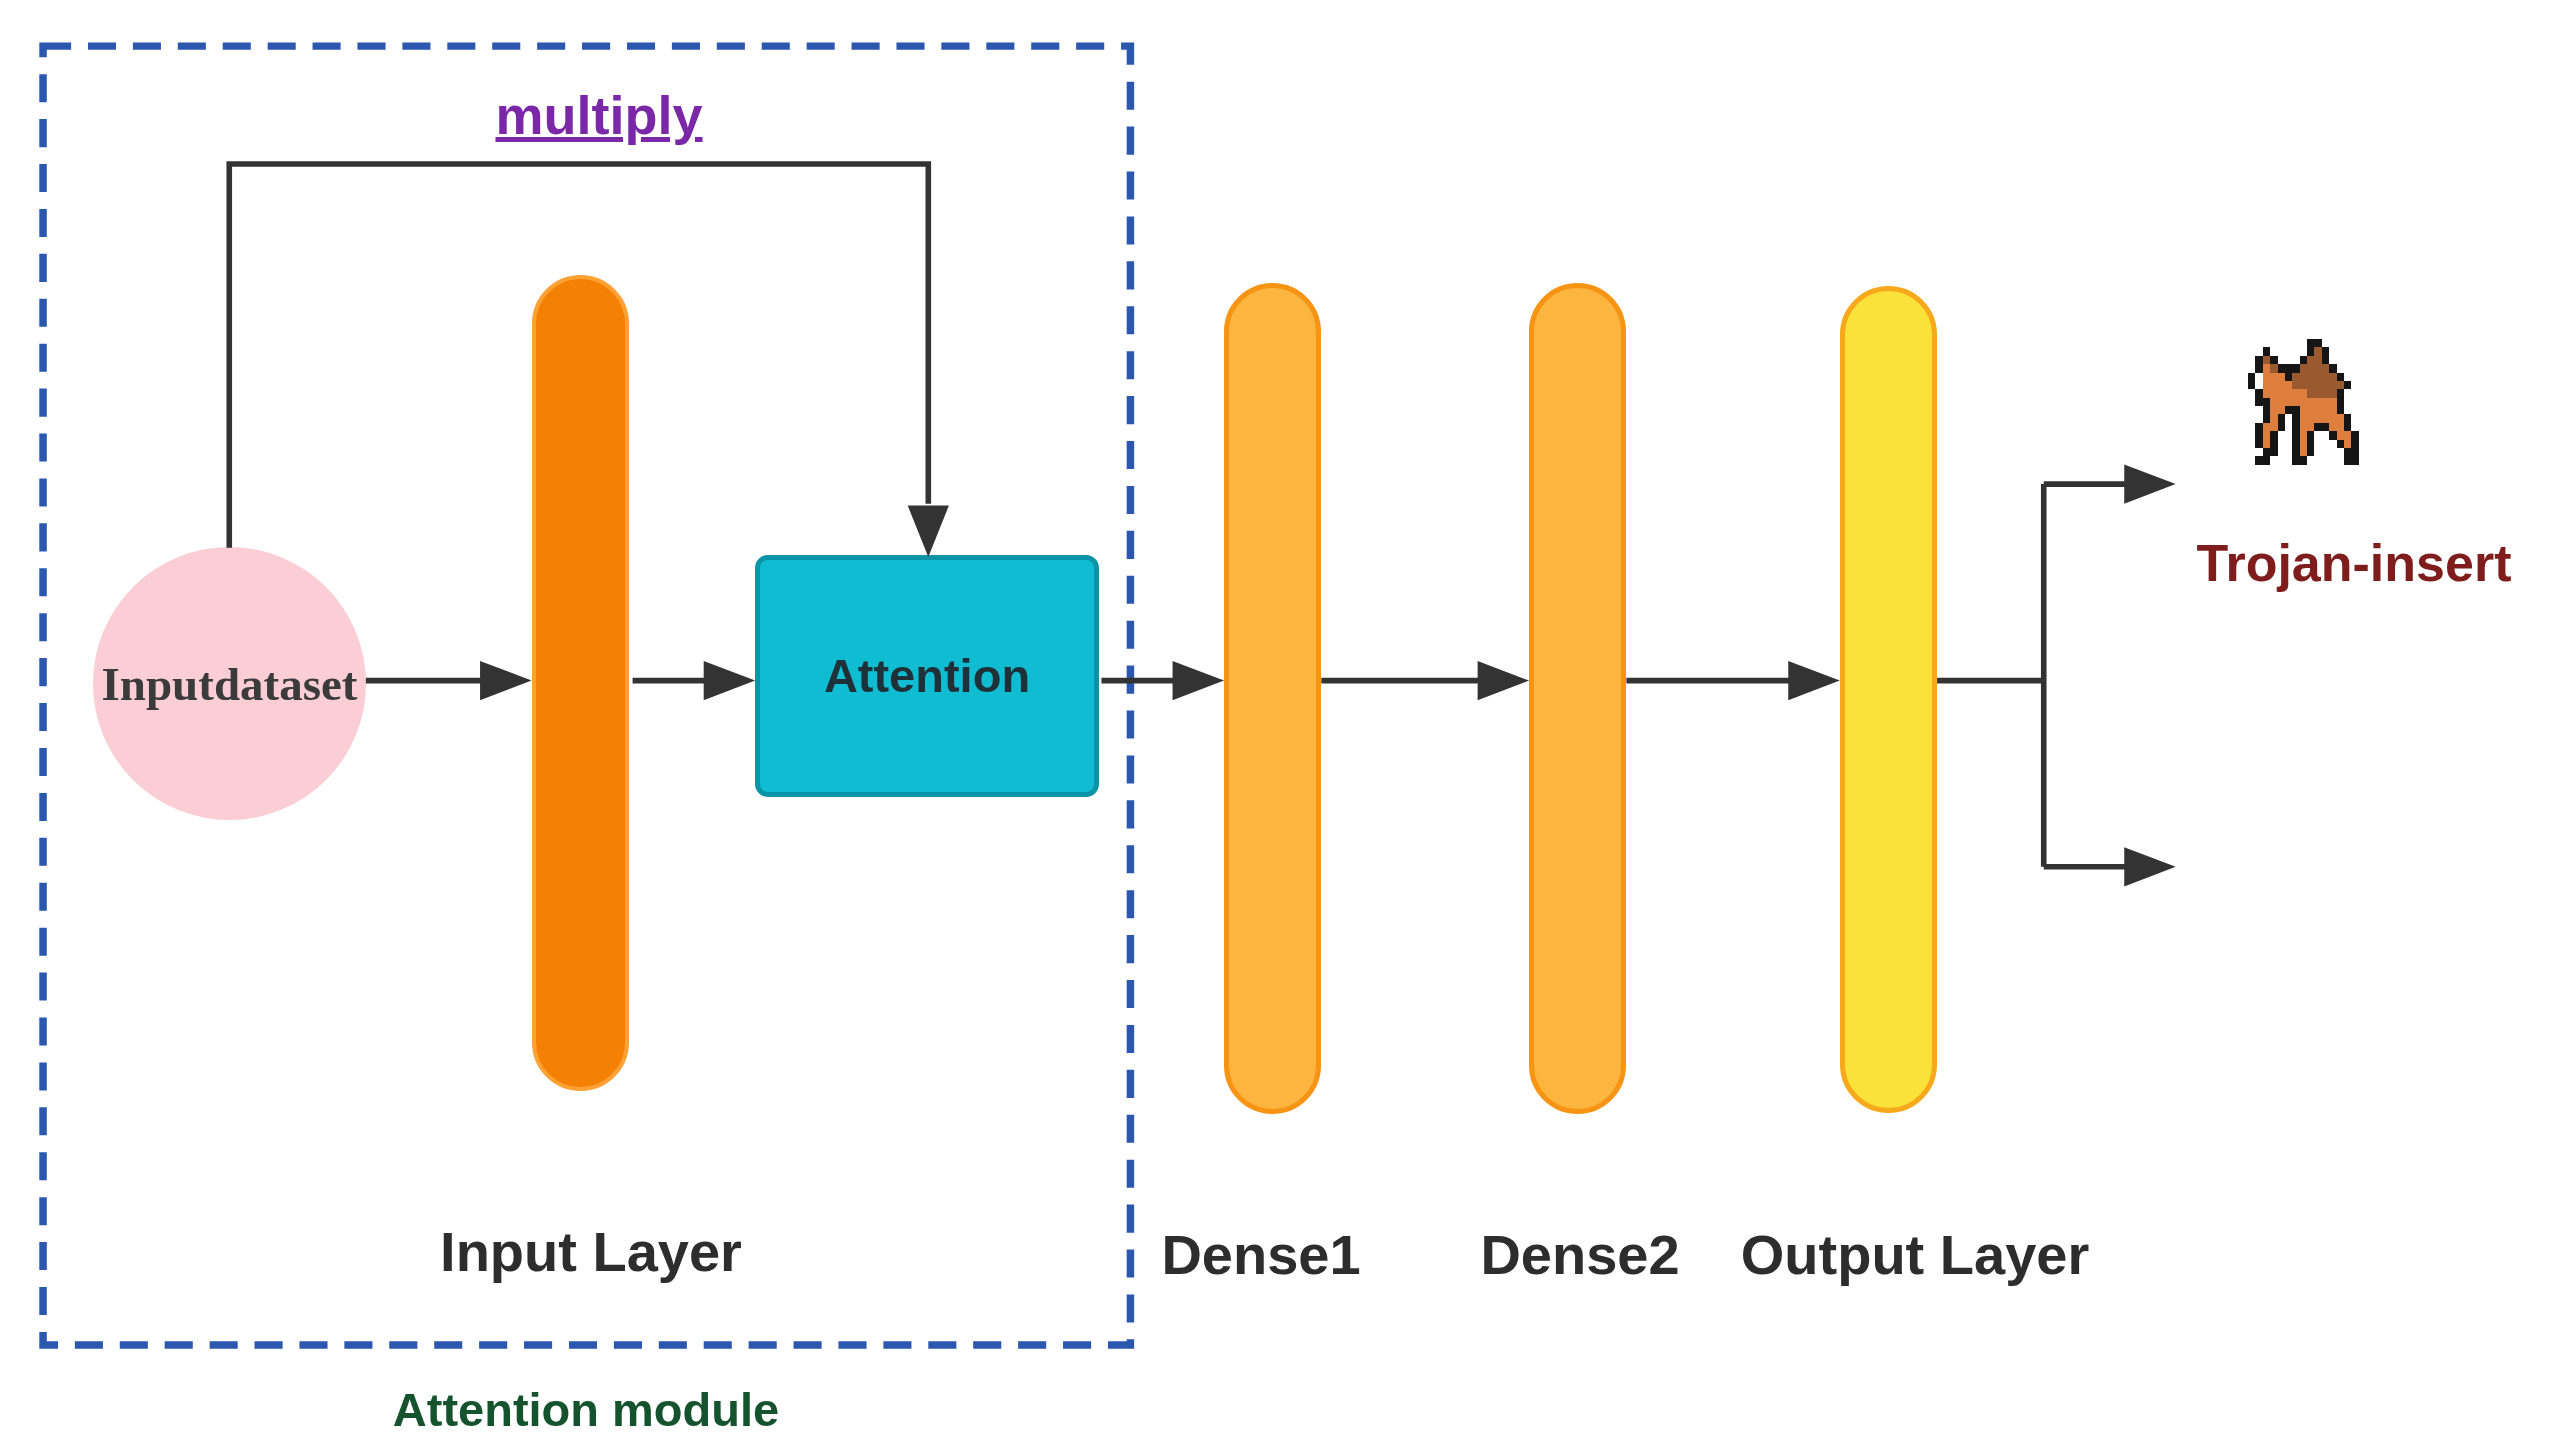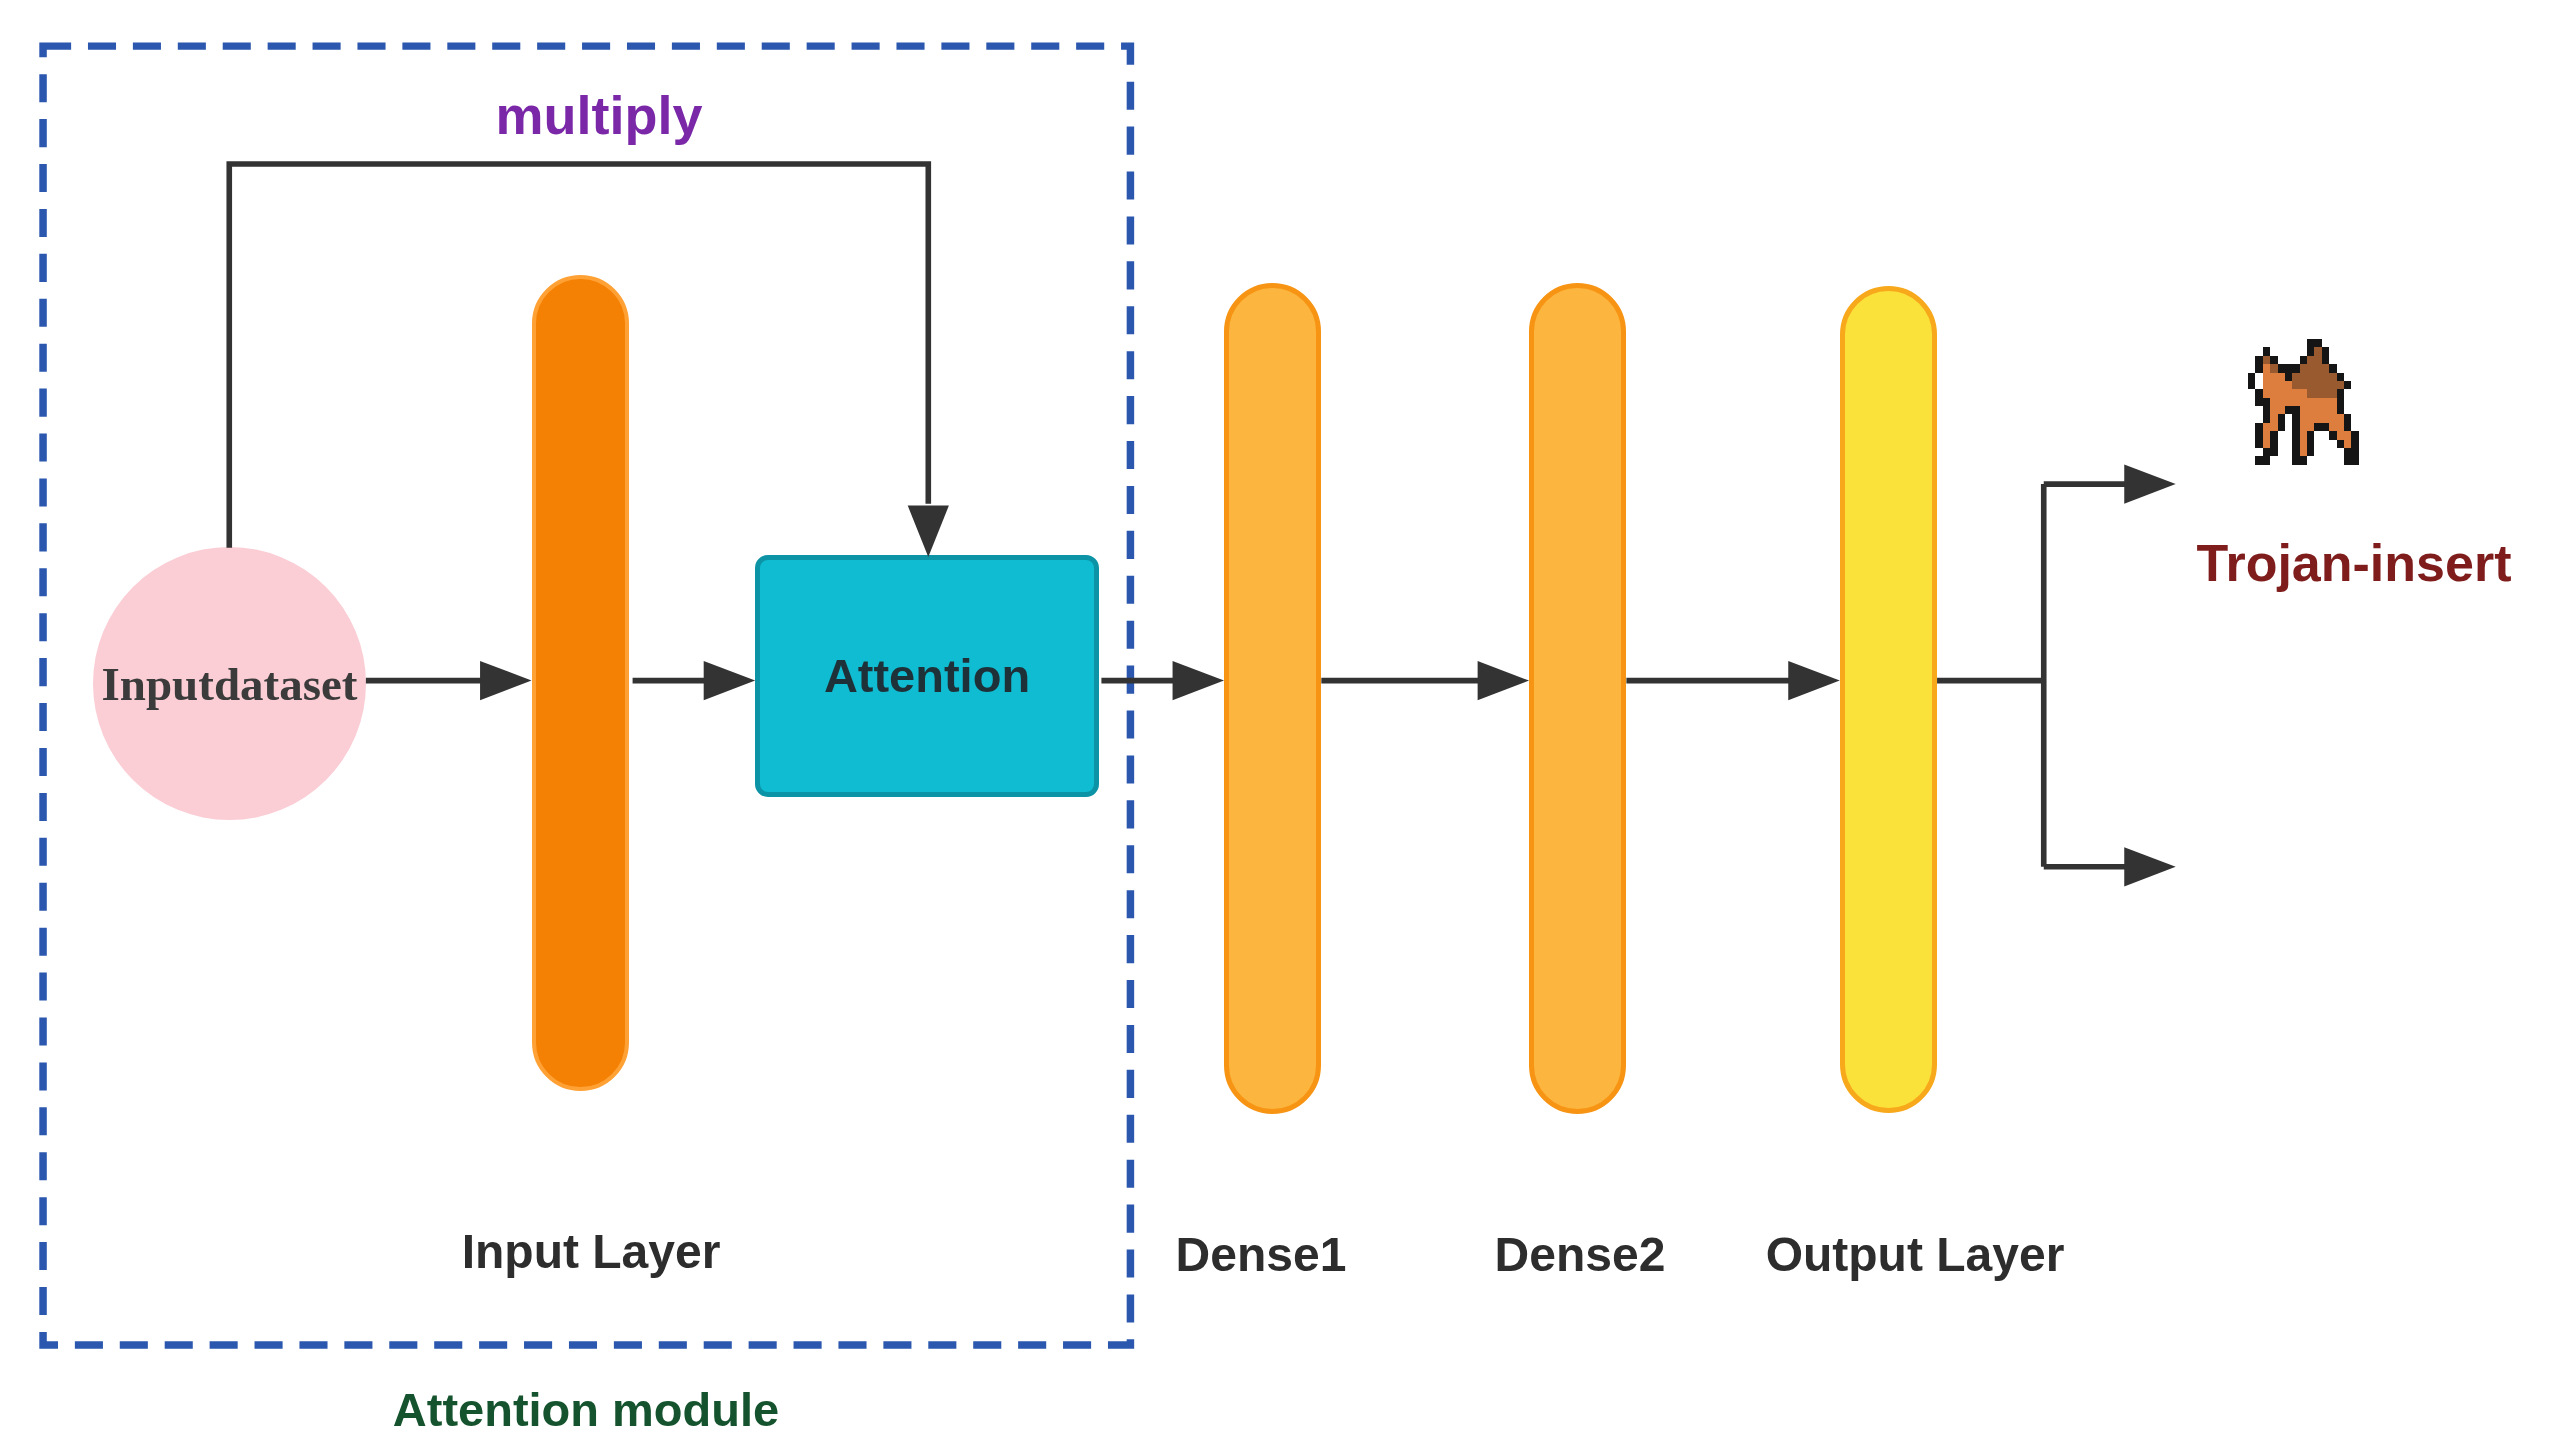--- a/index.html
+++ b/index.html
@@ -31,22 +31,22 @@
   .bar-output{left:1840px;top:286px;width:97px;height:827px;background:#FBE23A;border:5.6px solid #F7A81B;}
 
   .attention-box{
     left:755px;top:555px;width:344px;height:242px;box-sizing:border-box;
     background:#10BCD2;border:5.6px solid #0C93A6;border-radius:13px;
     display:flex;flex-direction:column;align-items:center;justify-content:center;
   }
   .attention-box .line{font-size:47px;line-height:62px;font-weight:bold;color:#1F3138;}
 
   
-  .multiply{left:599px;top:115px;font-size:54px;font-weight:bold;color:#7A28A8;}
-  .layer-label{font-size:48px;font-weight:bold;color:#2D2D2D;}
+  .multiply{left:599px;top:115px;font-size:54px;font-weight:bold;color:#7A28A8;text-decoration:underline;}
+  .layer-label{font-size:56px;font-weight:bold;color:#2D2D2D;}
   .module-label{left:586px;top:1409px;font-size:47px;font-weight:bold;color:#14532d;}
   .trojan-label{font-size:52px;font-weight:bold;color:#7f1d1d;}
 
   .lbl-input-layer{left:591px;top:1251px;}
   .lbl-dense1{left:1261px;top:1254px;}
   .lbl-dense2{left:1580px;top:1254px;}
   .lbl-output-layer{left:1915px;top:1254px;}
   .lbl-trojan-insert{left:2354px;top:563px;}
   .lbl-trojan-free{left:2354px;top:886px;}
 

